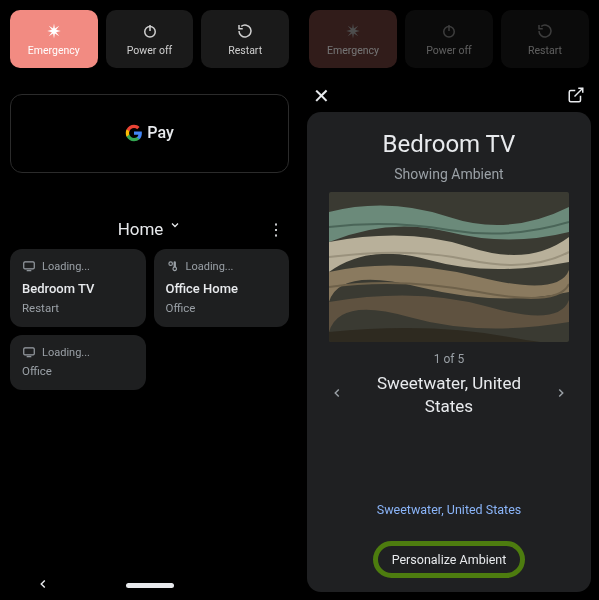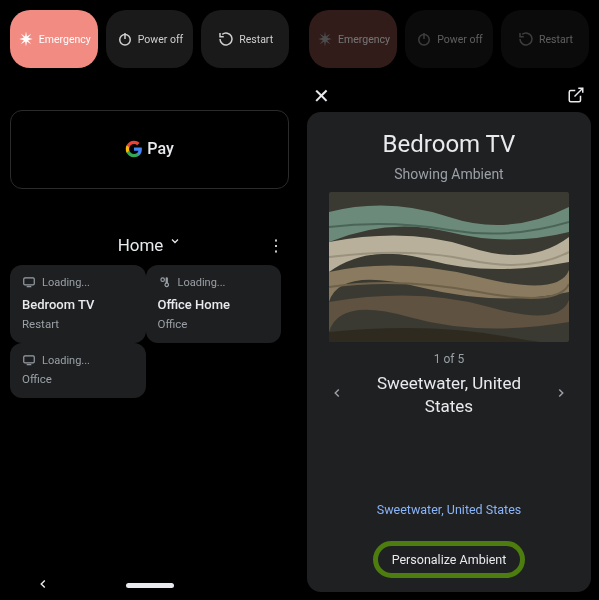--- a/index.html
+++ b/index.html
@@ -3,43 +3,43 @@
 <meta charset="utf-8">
 <style>
   * { box-sizing: border-box; margin: 0; padding: 0; font-family: Roboto, "Helvetica Neue", Arial, sans-serif; }
   body { background: #000; width: 599px; height: 600px; display: flex; overflow: hidden; }
   .screen { height: 600px; position: relative; }
   .left { width: 299px; background: #000; }
   .right { width: 300px; background: #000; }
 
   
   .pwr-row { display: flex; gap: 8px; padding: 10px; }
-  .pwr-btn { flex: 1; height: 58px; border-radius: 20px; background: #1a1a1a; display: flex; flex-direction: row; align-items: center; justify-content: center; gap: 4px; color: #cfcfcf; font-size: 11px; cursor: pointer; }
+  .pwr-btn { flex: 1; height: 58px; border-radius: 10px; background: #1a1a1a; display: flex; flex-direction: column; align-items: center; justify-content: center; gap: 4px; color: #cfcfcf; font-size: 11px; cursor: pointer; }
   .pwr-btn.emg { background: #f28b82; color: #fff; }
   .pwr-btn svg, .pwr-btn .glyph { width: 18px; height: 18px; display:flex; align-items:center; justify-content:center; }
   .left .pwr-btn .lbl, .right .pwr-btn .lbl { font-size: 10.5px; }
 
   
   .right .pwr-row { opacity: 0.45; }
   .right .pwr-btn.emg { background: #6e3e3b; }
 
   
-  .gpay { margin: 32px 10px 0; border: 1px solid #2b2b2b; border-radius: 12px; padding: 28px 10px 30px; display:flex; flex-direction:column; align-items:center; gap:10px; }
+  .gpay { margin: 16px 10px 0; border: 1px solid #2b2b2b; border-radius: 12px; padding: 28px 10px 30px; display:flex; flex-direction:column; align-items:center; gap:10px; }
   .gpay-logo { display:flex; align-items:center; gap:4px; font-size:16px; color:#e8eaed; font-weight:500; }
   .g-logo { width:18px; height:18px; }
   .gpay-sub { font-size: 12px; color: #cfcfcf; }
 
   
   .home-hdr { margin: 46px 14px 10px; display:flex; justify-content:space-between; align-items:center; }
   .home-title { display:flex; align-items:flex-start; gap:6px; color:#e8eaed; font-size:17px; margin:0 auto; }
   .chev { font-size:12px; }
   .menu-dots { color:#e8eaed; font-size:16px; letter-spacing:1px; position:absolute; right:14px; cursor:pointer; }
 
   
-  .tiles { margin: 6px 10px 0; display:flex; flex-wrap:wrap; }
+  .tiles { margin: 6px 10px 0; display:flex; flex-wrap:wrap; gap:8px; }
   .tile { width: calc(50% - 4px); background: #1e1f20; border-radius: 12px; padding: 10px 12px 12px; display:flex; flex-direction:column; gap:8px; }
   .tile-top { display:flex; align-items:center; gap:6px; color: #9aa0a6; font-size: 11px; }
   .tile-top svg { width:14px; height:14px; }
   .tile-name { color:#e8eaed; font-size:13px; font-weight:500; }
   .tile-room { color:#9aa0a6; font-size:11.5px; margin-top:-3px; }
 
   
   .nav { position:absolute; bottom:0; left:0; right:0; height:30px; display:flex; justify-content:space-between; align-items:center; padding:0 36px; }
   .nav .back { color:#e8eaed; font-size:14px; cursor:pointer; }
   .nav .home { width:48px; height:5px; background:#e8eaed; border-radius:4px; cursor:pointer; }

